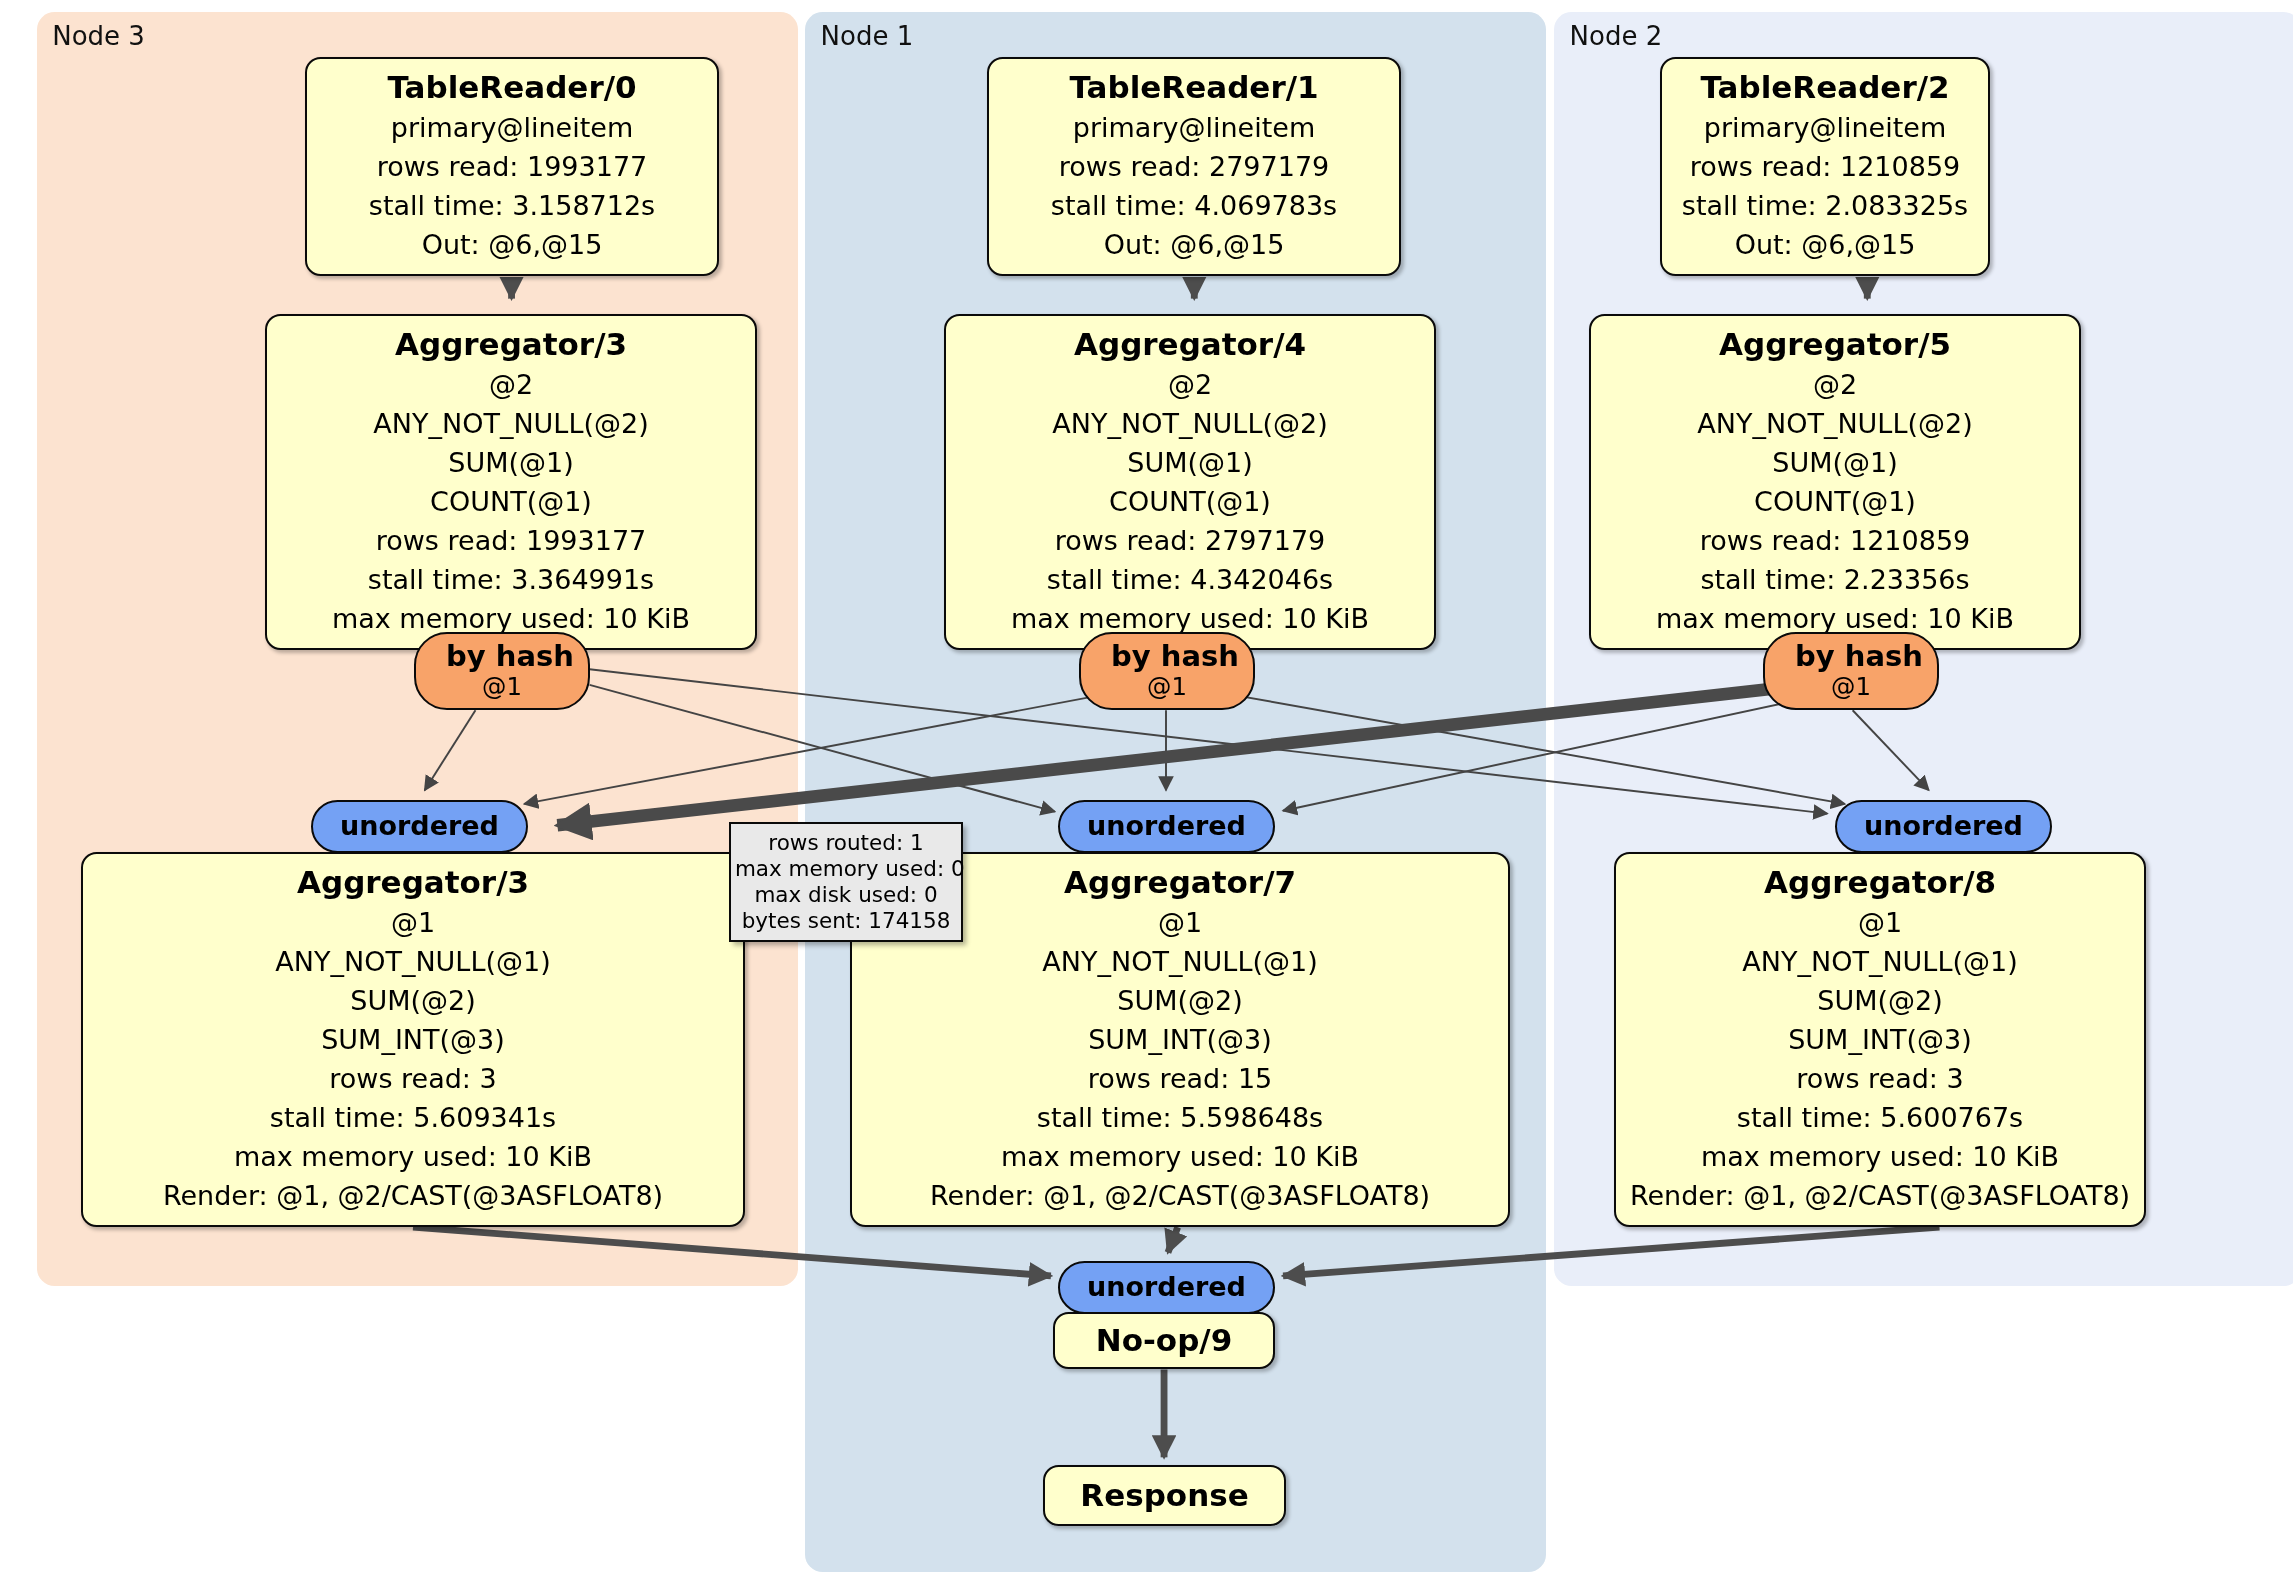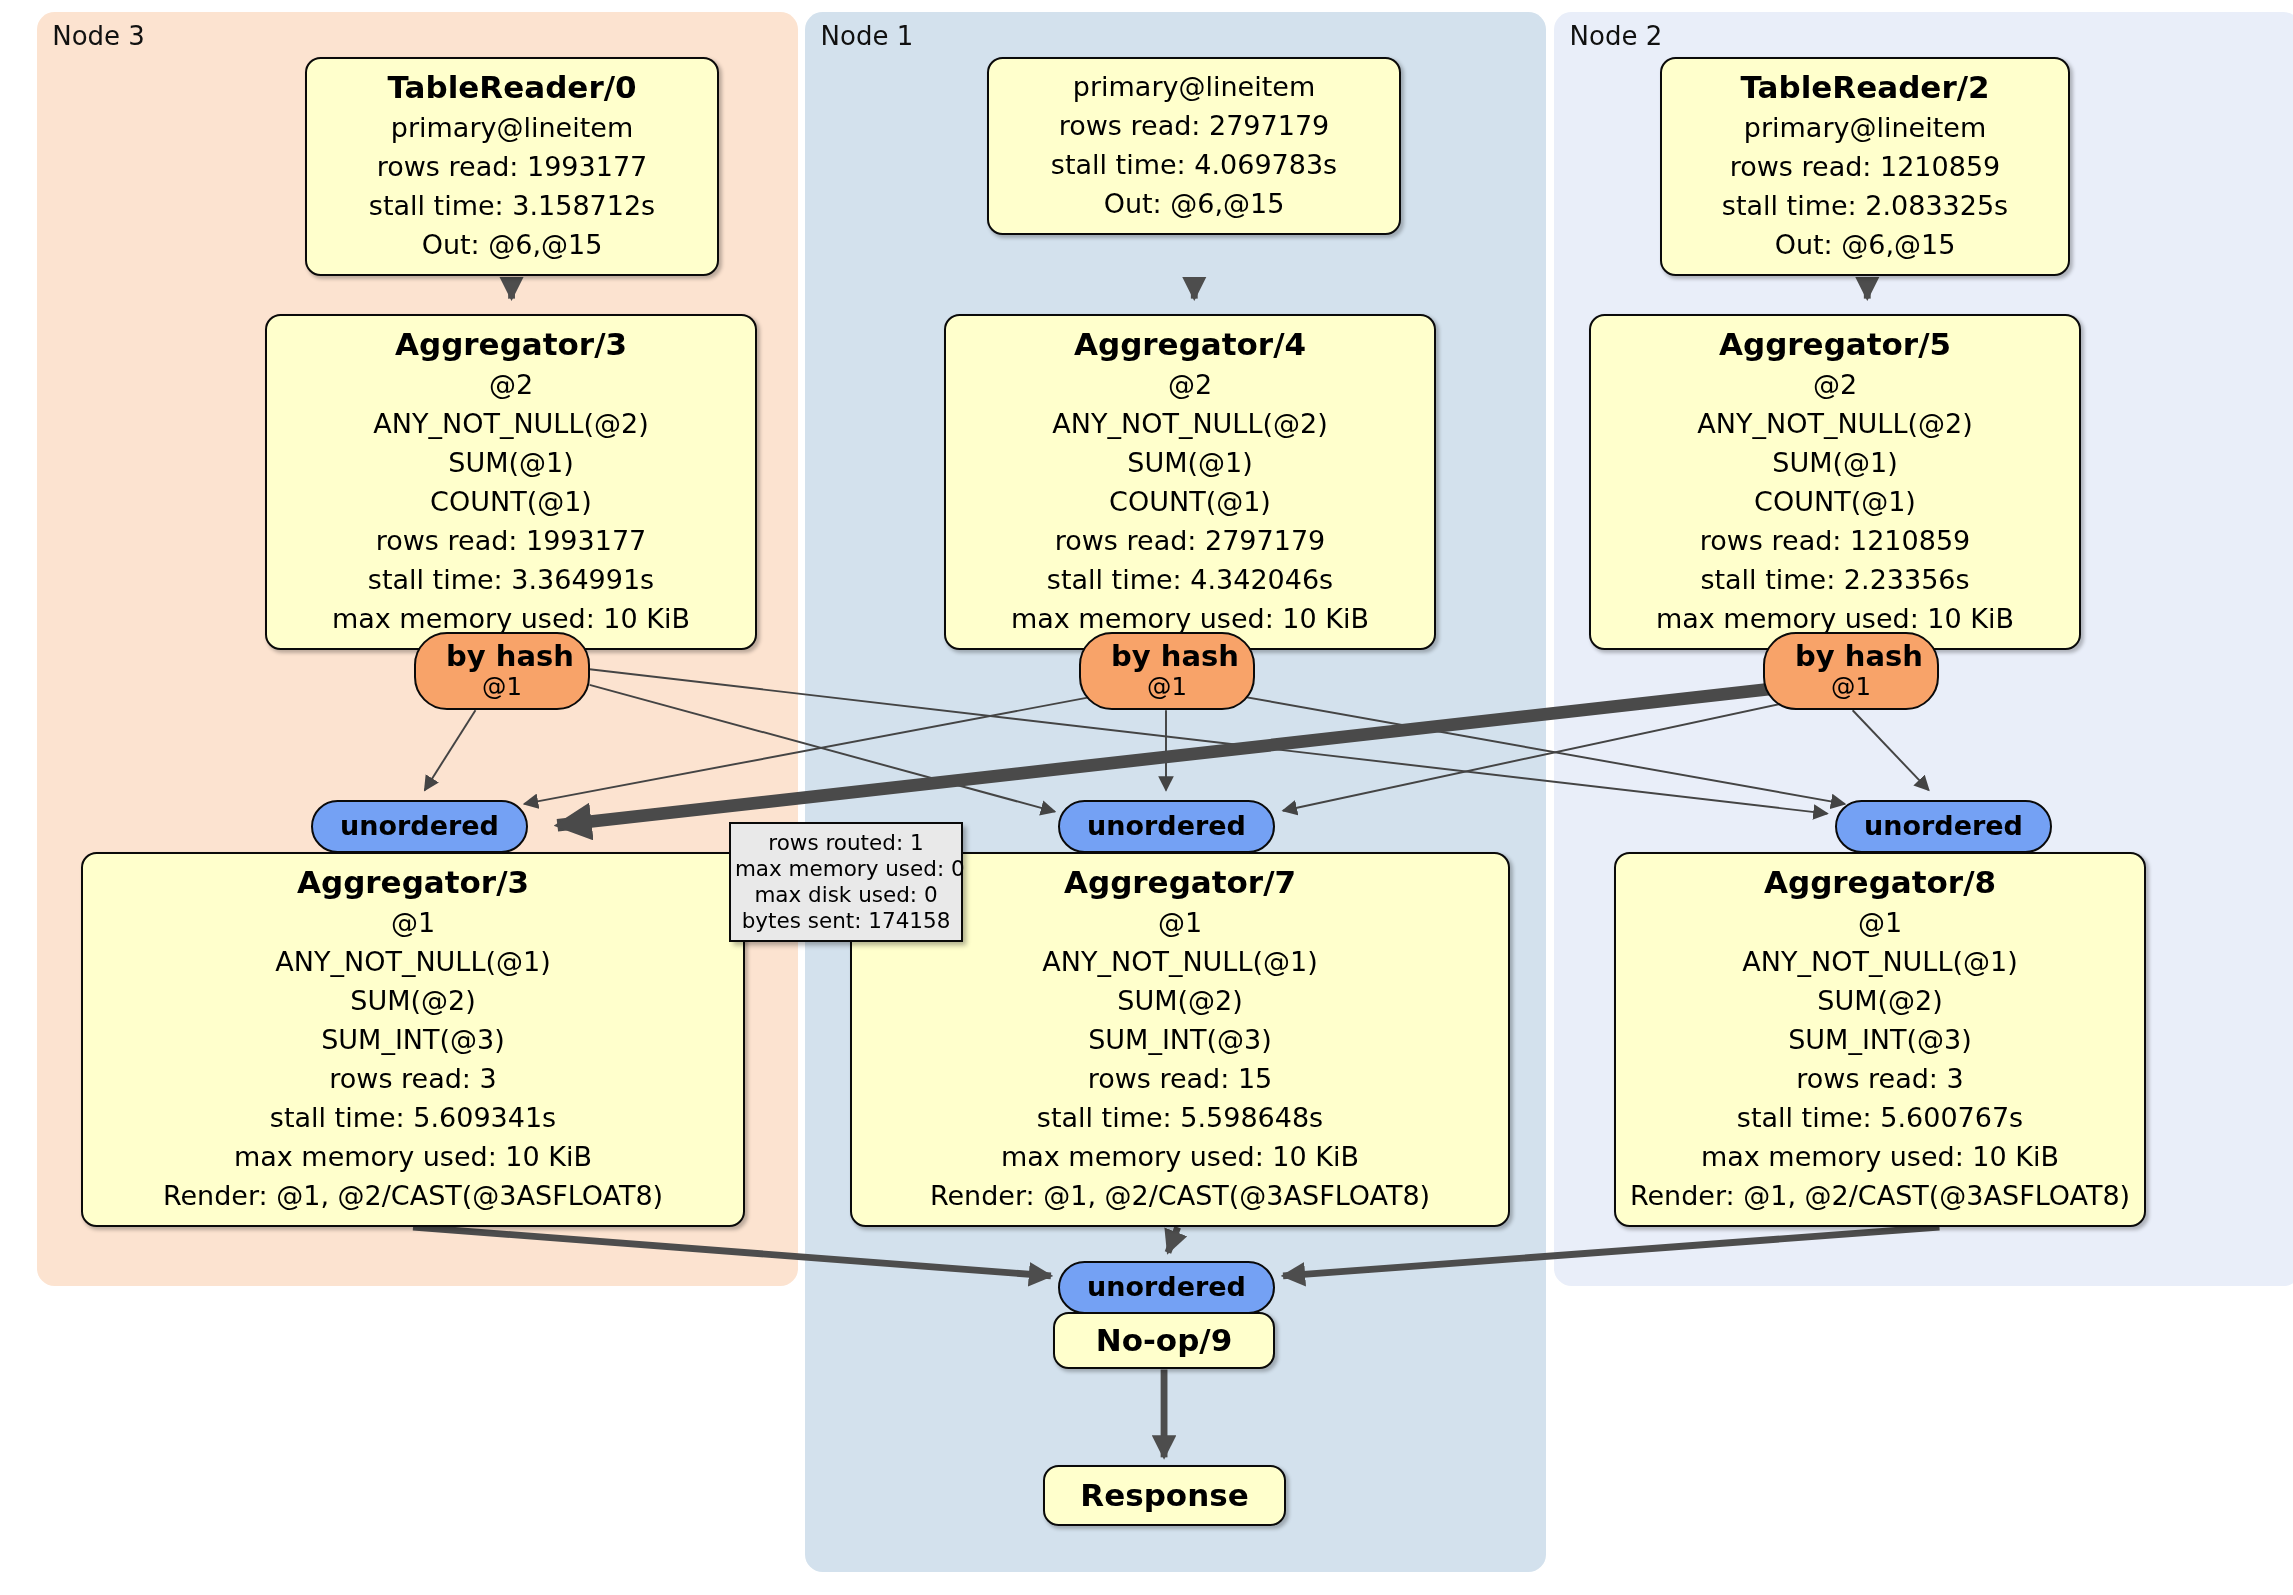--- a/index.html
+++ b/index.html
@@ -130,26 +130,27 @@
   </svg>
 
   <div class="proc" style="left:286px;top:57px;width:414px;">
     <div class="proc-title">TableReader/0</div>
     <div class="proc-line">primary@lineitem</div>
     <div class="proc-line">rows read: 1993177</div>
     <div class="proc-line">stall time: 3.158712s</div>
     <div class="proc-line">Out: @6,@15</div>
   </div>
   <div class="proc" style="left:968px;top:57px;width:414px;">
+    <div class="proc-title">TableReader/1</div>
     <div class="proc-line">primary@lineitem</div>
     <div class="proc-line">rows read: 2797179</div>
     <div class="proc-line">stall time: 4.069783s</div>
     <div class="proc-line">Out: @6,@15</div>
   </div>
-  <div class="proc" style="left:1641px;top:57px;width:410px;">
+  <div class="proc" style="left:1641px;top:57px;width:330px;">
     <div class="proc-title">TableReader/2</div>
     <div class="proc-line">primary@lineitem</div>
     <div class="proc-line">rows read: 1210859</div>
     <div class="proc-line">stall time: 2.083325s</div>
     <div class="proc-line">Out: @6,@15</div>
   </div>
 
   <div class="proc" style="left:246px;top:314px;width:492px;">
     <div class="proc-title">Aggregator/3</div>
     <div class="proc-line">@2</div>

